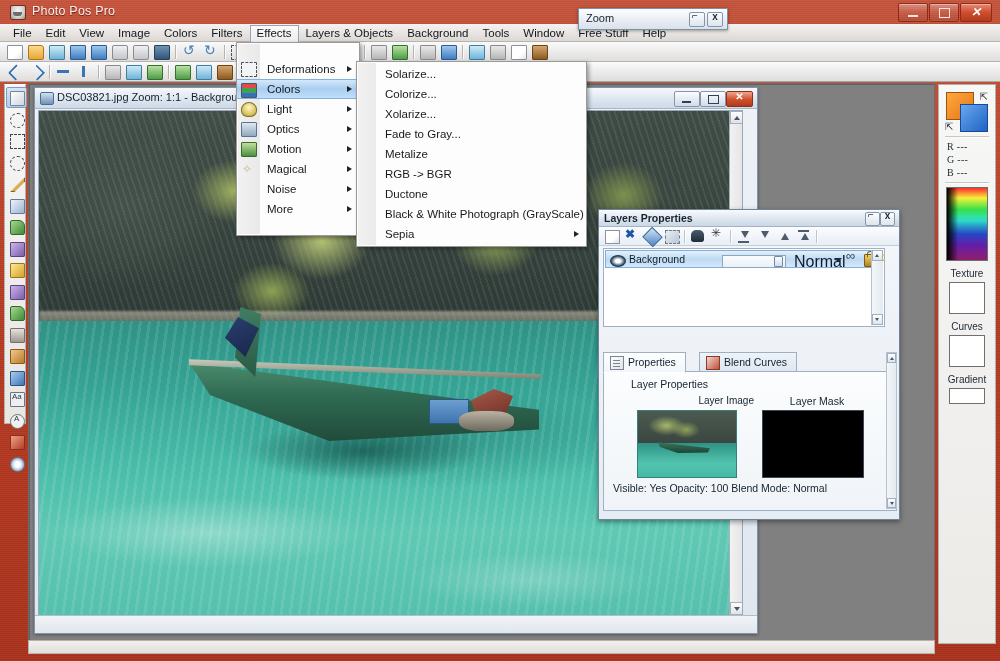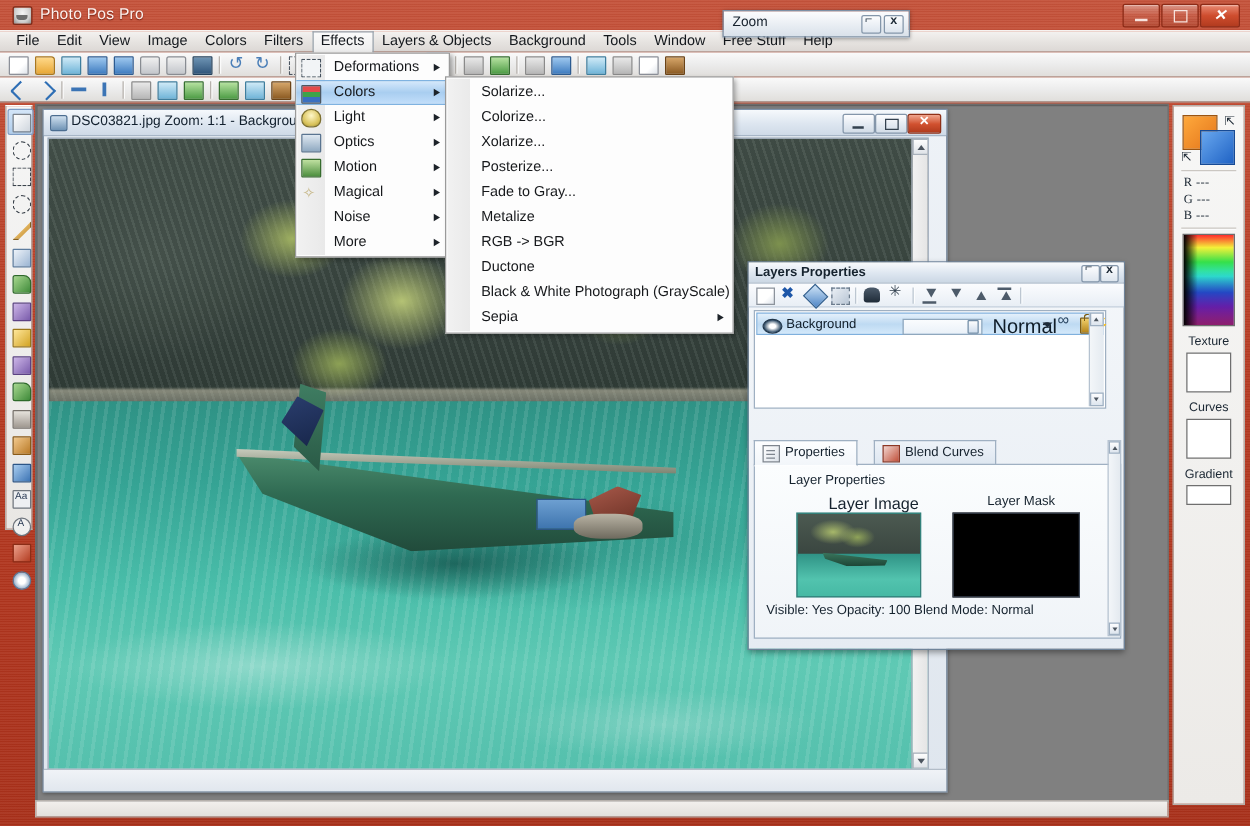--- a/index.html
+++ b/index.html
@@ -295,21 +295,21 @@
     background:linear-gradient(180deg,#fcfdfe,#dde5ee);cursor:pointer;}
   #z-roll{right:22px;}
   #z-roll:after{content:"⌐";position:absolute;left:2px;top:-3px;font-size:10px;color:#2b3a49;}
   #z-close{right:4px;}
   #z-close:after{content:"x";position:absolute;left:0;right:0;top:-2px;text-align:center;
     font-size:10px;color:#1d2a36;font-weight:bold;}
   
   #effects-menu{
     position:absolute;left:236px;top:42px;width:122px;
     background:#fdfdfd;border:1px solid #9a9a9a;
-    box-shadow:2px 2px 4px rgba(0,0,0,.35);z-index:60;padding:1px 0;
+    box-shadow:2px 2px 4px rgba(0,0,0,.35);z-index:60;padding:16px 0;
   }
   #effects-menu:before{
     content:"";position:absolute;left:1px;top:1px;bottom:1px;width:22px;
     background:linear-gradient(90deg,#f1f1f1,#e9e9e9);
   }
   .emi{
     position:relative;height:20px;line-height:20px;padding-left:30px;font-size:11.5px;
     color:#17191c;cursor:default;z-index:2;
   }
   .emi.hl{
@@ -443,21 +443,21 @@
   .ltab .tic{position:absolute;left:6px;top:3px;width:12px;height:12px;}
   .tic.doc{background:linear-gradient(135deg,#fff,#dde3ea);border:1px solid #7e858e;}
   .tic.doc:after{content:"";position:absolute;left:2px;top:3px;width:7px;height:1px;
     background:#7e858e;box-shadow:0 3px 0 #7e858e,0 6px 0 #7e858e;}
   .tic.curve{background:linear-gradient(135deg,#f2d6d0,#c0503a);border:1px solid #8e3724;}
   #lp-panelbody{
     position:absolute;left:4px;top:161px;width:292px;height:138px;
     background:linear-gradient(180deg,#fbfdfe,#f0f4f8);border:1px solid #9fb0c2;
   }
   #lp-body-title{position:absolute;left:27px;top:6px;font-size:10.5px;color:#15222e;}
-  #lbl-layer-image{position:absolute;left:40px;top:23px;width:110px;text-align:center;font-size:13px;color:#15222e;}
+  #lbl-layer-image{position:absolute;left:40px;top:23px;width:110px;text-align:right;font-size:10px;color:#15222e;}
   #lbl-layer-mask{position:absolute;left:158px;top:23px;width:110px;text-align:center;font-size:10.5px;color:#15222e;}
   #thumb-image{
     position:absolute;left:33px;top:38px;width:98px;height:66px;
     border:1px solid #44506040;overflow:hidden;background:#2f9285;
   }
   #thumb-image .t-cliff{position:absolute;left:0;top:0;width:98px;height:34px;
     background:linear-gradient(180deg,#4c5a51,#39453f);}
   #thumb-image .t-fol{position:absolute;left:6px;top:2px;width:56px;height:28px;
     background:radial-gradient(ellipse 26px 14px at 40% 45%,#a7b86a,transparent 70%),
                radial-gradient(ellipse 20px 12px at 75% 60%,#8fa359,transparent 70%);}
@@ -920,21 +920,20 @@
     <div class="emi">
       <span>More</span>
       <span class="arrow"></span>
     </div>
   </div>
 
   <div id="colors-submenu">
     <div class="smi"><span>Solarize...</span></div>
     <div class="smi"><span>Colorize...</span></div>
     <div class="smi"><span>Xolarize...</span></div>
-    <div class="smi"><span>Posterize...</span></div>
     <div class="smi"><span>Fade to Gray...</span></div>
     <div class="smi"><span>Metalize</span></div>
     <div class="smi"><span>RGB -&gt; BGR</span></div>
     <div class="smi"><span>Ductone</span></div>
     <div class="smi"><span>Black &amp; White Photograph (GrayScale)</span></div>
     <div class="smi">
       <span>Sepia</span>
       <span class="arrow"></span>
     </div>
   </div>

